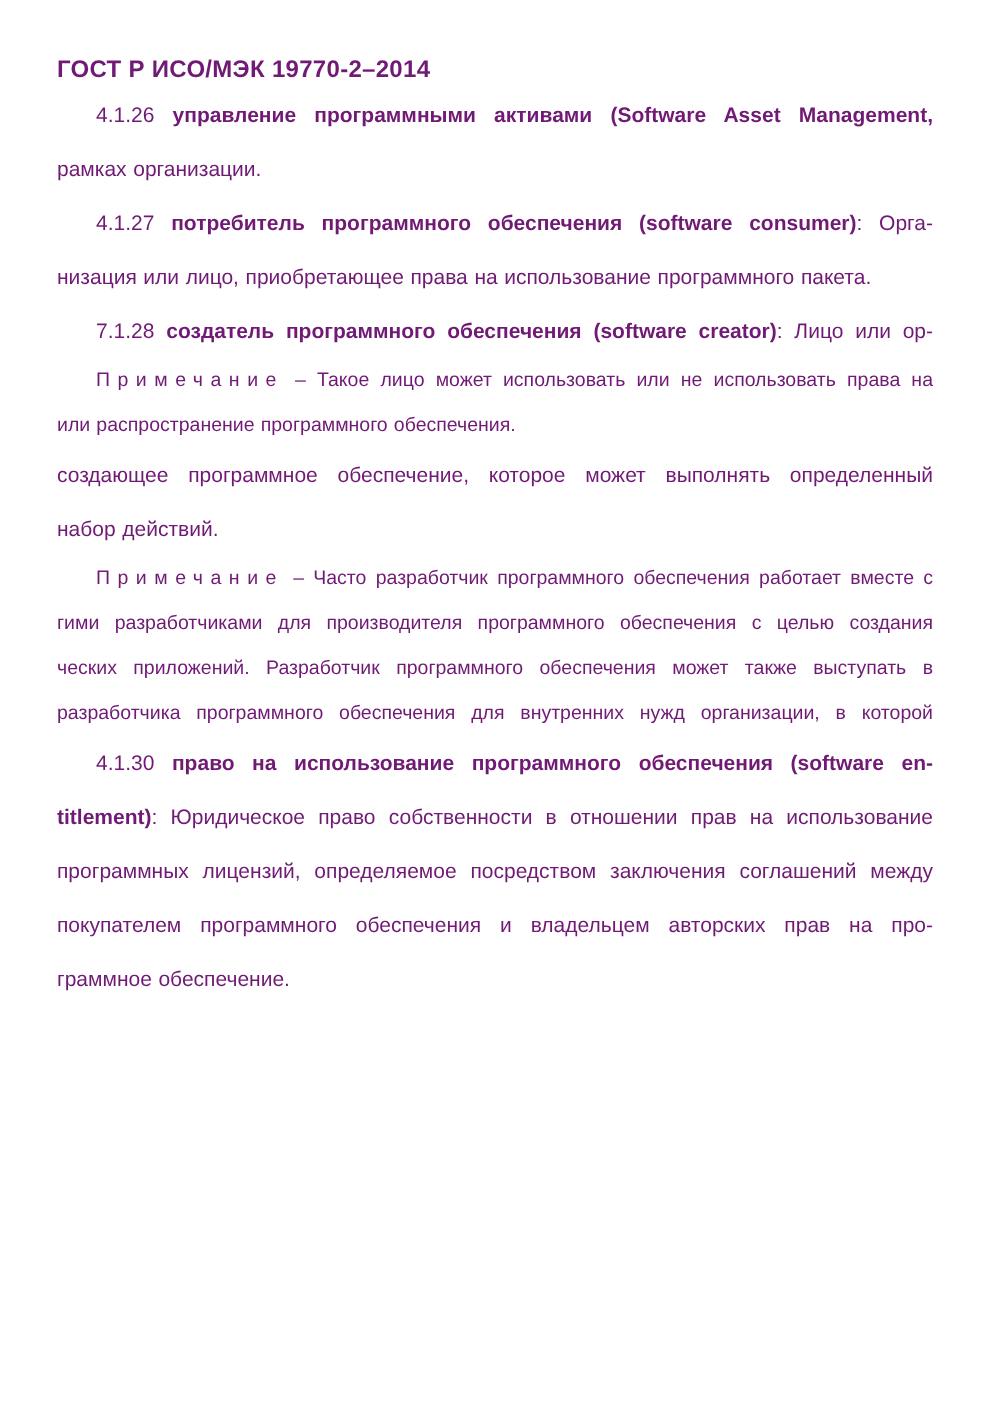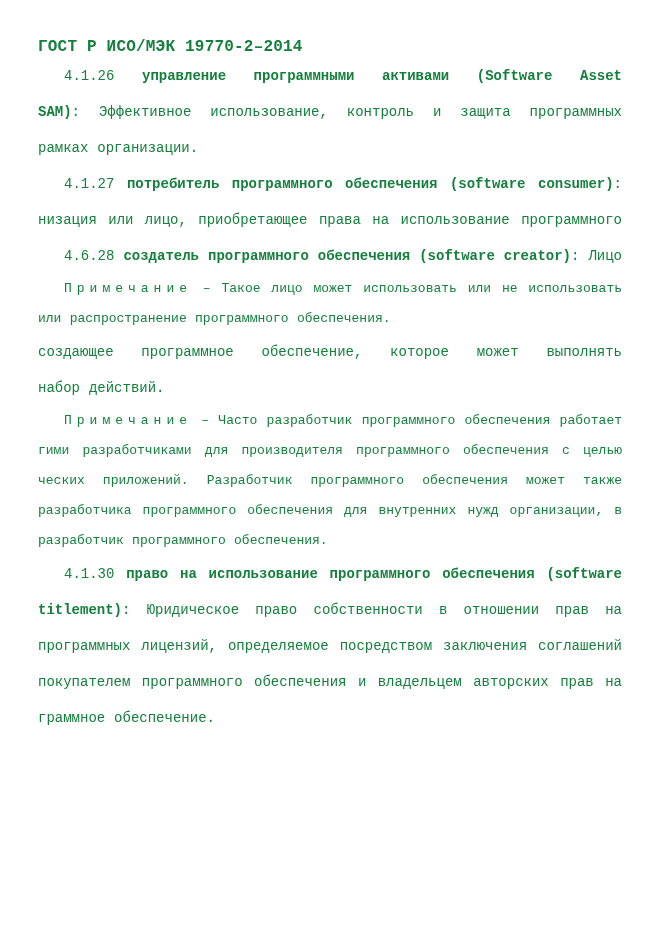--- a/index.html
+++ b/index.html
@@ -1,22 +1,22 @@
 <!DOCTYPE html>
 <html lang="ru"><head>
 <meta charset="utf-8">
 <style>
   html, body { margin: 0; padding: 0; background: #ffffff; }
   .page {
     position: relative;
     width: 661px;
     height: 824px;
     background: #ffffff;
-    color: #15803d;
-    font-family: Liberation Mono, monospace;
+    color: #701a75;
+    font-family: Liberation Sans, sans-serif;
     overflow: hidden;
   }
   .content { padding: 37px 39px 0 38px; }
   .doc-header {
     font-size: 16px;
     font-weight: bold;
     line-height: 20px;
     letter-spacing: 0.2px;
     text-align: left;
   }
@@ -53,49 +53,47 @@
 
 <div class="page">
   <div class="content">
 
     <div class="doc-header">ГОСТ Р ИСО/МЭК 19770-2–2014</div>
 
     <div class="body-text">
 
       <div class="para">
         <div class="line indent"><span>4.1.26</span> <span class="b">управление программными активами (Software Asset Management,</span></div>
-        <div class="line"><span class="b">SAM)</span><span>: Эффективное использование, контроль и защита программных активов в</span></div>
         <div class="line end"><span>рамках организации.</span></div>
       </div>
 
       <div class="para">
         <div class="line indent"><span>4.1.27</span> <span class="b">потребитель программного обеспечения (software consumer)</span><span>: Орга-</span></div>
         <div class="line end"><span>низация или лицо, приобретающее права на использование программного пакета.</span></div>
       </div>
 
       <div class="para">
-        <div class="line indent"><span>4.6.28</span> <span class="b">создатель программного обеспечения (software creator)</span><span>: Лицо или ор-</span></div>
+        <div class="line indent"><span>7.1.28</span> <span class="b">создатель программного обеспечения (software creator)</span><span>: Лицо или ор-</span></div>
       </div>
 
       <div class="para note">
         <div class="line indent"><span class="note-label">Примечание</span> <span>– Такое лицо может использовать или не использовать права на продажу</span></div>
         <div class="line end"><span>или распространение программного обеспечения.</span></div>
       </div>
 
       <div class="para">
         <div class="line"><span>создающее программное обеспечение, которое может выполнять определенный</span></div>
         <div class="line end"><span>набор действий.</span></div>
       </div>
 
       <div class="para note">
         <div class="line indent"><span class="note-label">Примечание</span> <span>– Часто разработчик программного обеспечения работает вместе с дру-</span></div>
         <div class="line"><span>гими разработчиками для производителя программного обеспечения с целью создания коммер-</span></div>
         <div class="line"><span>ческих приложений. Разработчик программного обеспечения может также выступать в качестве</span></div>
         <div class="line"><span>разработчика программного обеспечения для внутренних нужд организации, в которой работает</span></div>
-        <div class="line end"><span>разработчик программного обеспечения.</span></div>
       </div>
 
       <div class="para">
         <div class="line indent"><span>4.1.30</span> <span class="b">право на использование программного обеспечения (software en-</span></div>
         <div class="line"><span class="b">titlement)</span><span>: Юридическое право собственности в отношении прав на использование</span></div>
         <div class="line"><span>программных лицензий, определяемое посредством заключения соглашений между</span></div>
         <div class="line"><span>покупателем программного обеспечения и владельцем авторских прав на про-</span></div>
         <div class="line end"><span>граммное обеспечение.</span></div>
       </div>
 

